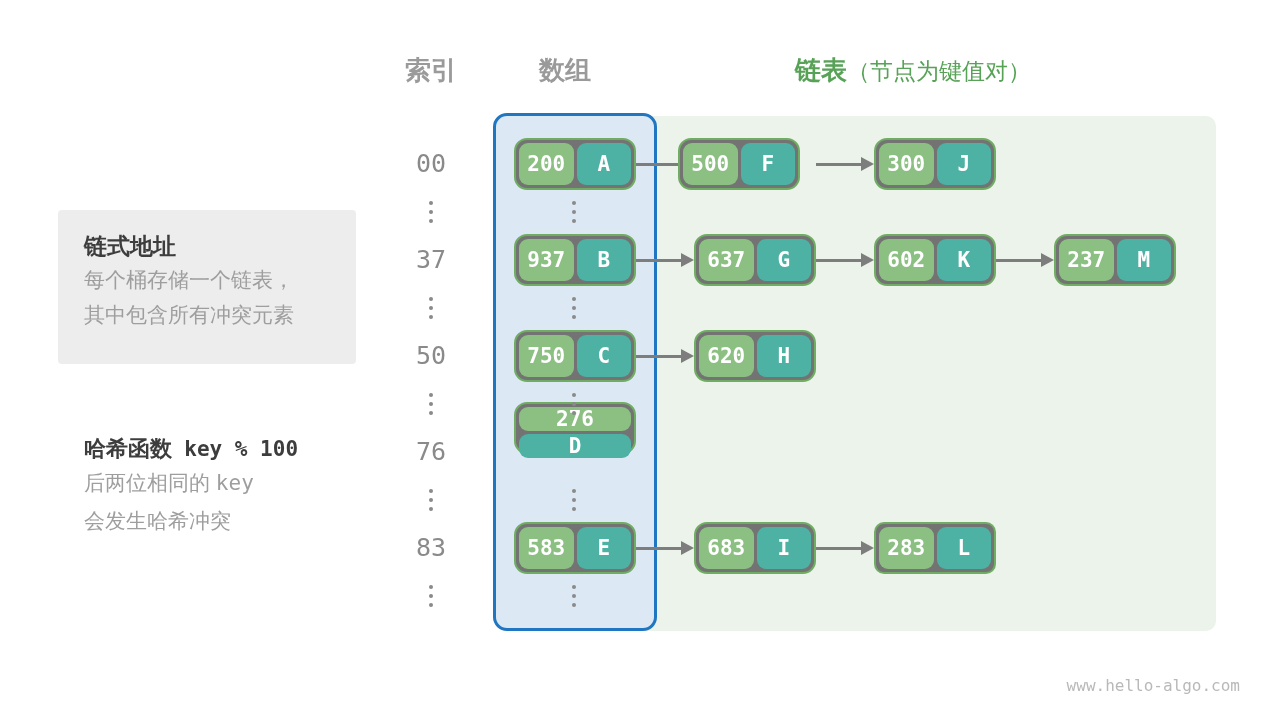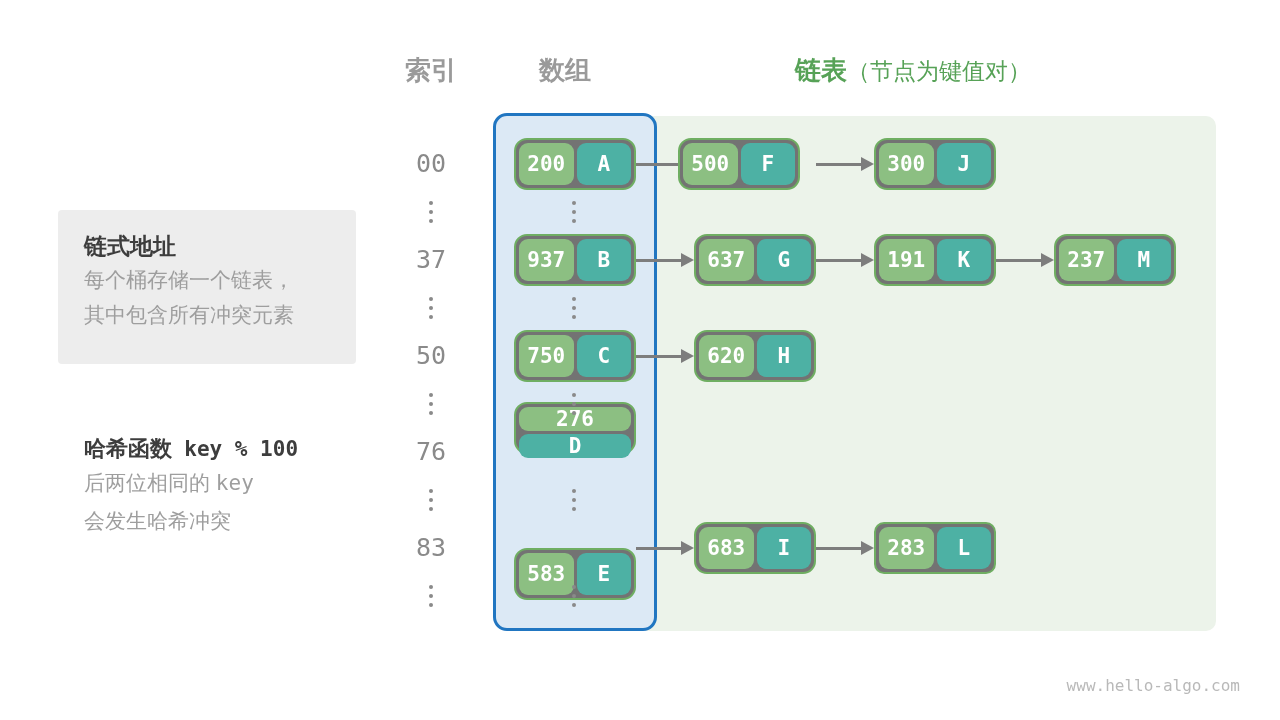--- a/index.html
+++ b/index.html
@@ -132,21 +132,21 @@
       </div>
       <div class="node" style="left: 694px; top: 234px;">
         <div class="pill key">637</div>
         <div class="pill val">G</div>
       </div>
       <div class="arrow" style="left: 816px; top: 253px;">
         <div class="shaft"></div>
         <div class="head"></div>
       </div>
       <div class="node" style="left: 874px; top: 234px;">
-        <div class="pill key">191</div>
+        <div class="pill key">602</div>
         <div class="pill val">K</div>
       </div>
       <div class="arrow" style="left: 996px; top: 253px;">
         <div class="shaft"></div>
         <div class="head"></div>
       </div>
       <div class="node" style="left: 1054px; top: 234px;">
         <div class="pill key">237</div>
         <div class="pill val">M</div>
       </div>
@@ -162,21 +162,21 @@
       <div class="node" style="left: 694px; top: 330px;">
         <div class="pill key">620</div>
         <div class="pill val">H</div>
       </div>
       <div class="idx-label" style="left: 398px; top: 437px;">76</div>
       <div class="node" style="left: 514px; top: 402px; flex-direction: column;">
         <div class="pill key">276</div>
         <div class="pill val">D</div>
       </div>
       <div class="idx-label" style="left: 398px; top: 533px;">83</div>
-      <div class="node" style="left: 514px; top: 548px;">
+      <div class="node" style="left: 514px; top: 522px;">
         <div class="pill key">583</div>
         <div class="pill val">E</div>
       </div>
       <div class="arrow" style="left: 636px; top: 541px;">
         <div class="shaft"></div>
         <div class="head"></div>
       </div>
       <div class="node" style="left: 694px; top: 522px;">
         <div class="pill key">683</div>
         <div class="pill val">I</div>

